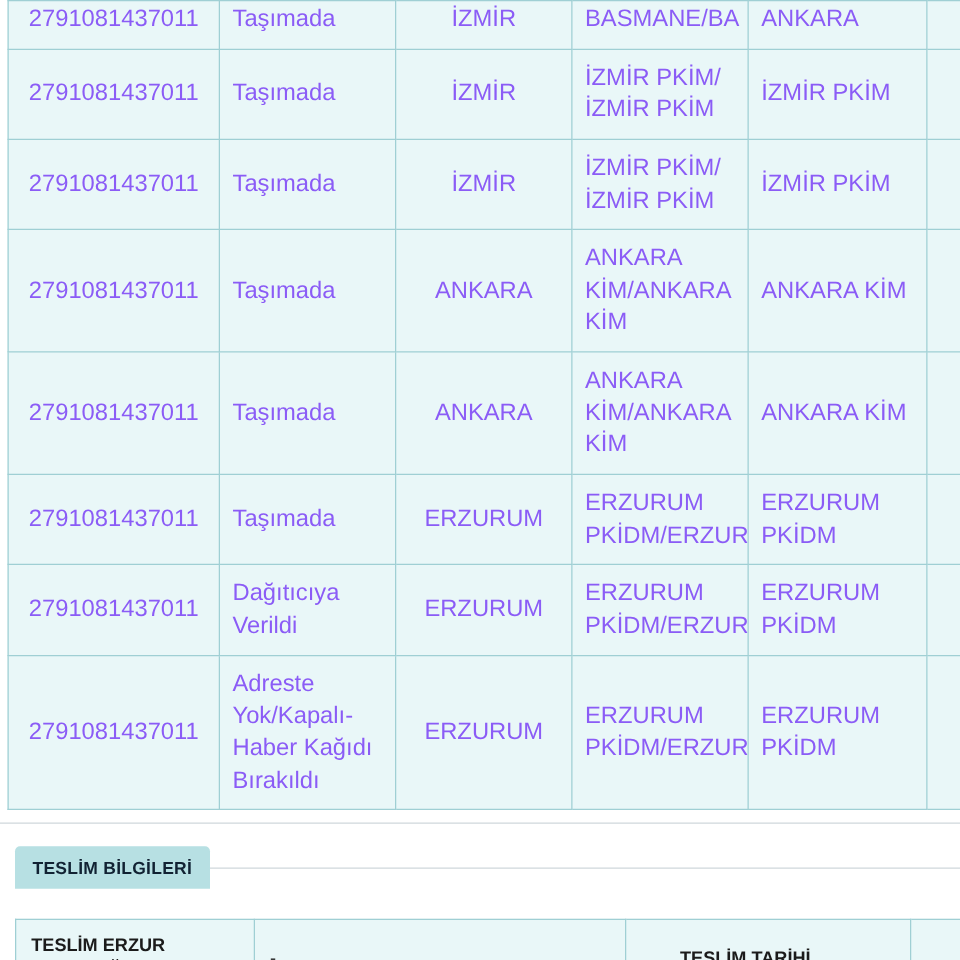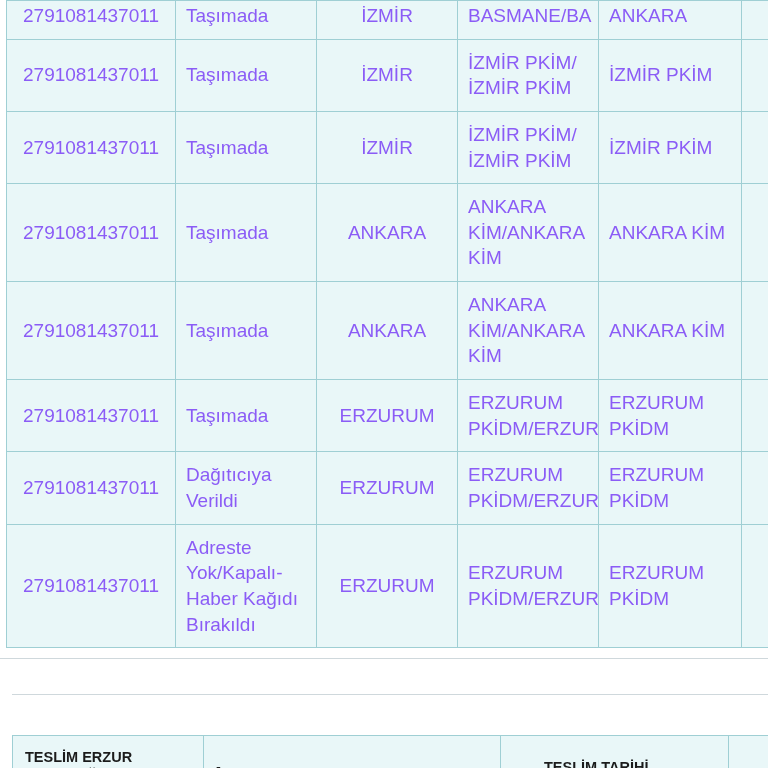--- a/index.html
+++ b/index.html
@@ -202,20 +202,21 @@
         <td class="c-date">22/06/2024</td>
       </tr>
 
     </tbody>
   </table>
 
   <div class="table-bottom-rule"></div>
 
   <div class="section-head">
     <div class="rule"></div>
+    <div class="section-tab">TESLİM BİLGİLERİ</div>
   </div>
 
   <table class="delivery-table">
     <tbody>
       <tr>
         <td class="label">TESLİM ERZUR (YAKINLIĞI)</td>
         <td class="value-wide">-</td>
         <td class="label2">TESLİM TARİHİ</td>
         <td class="value-last"></td>
       </tr>

